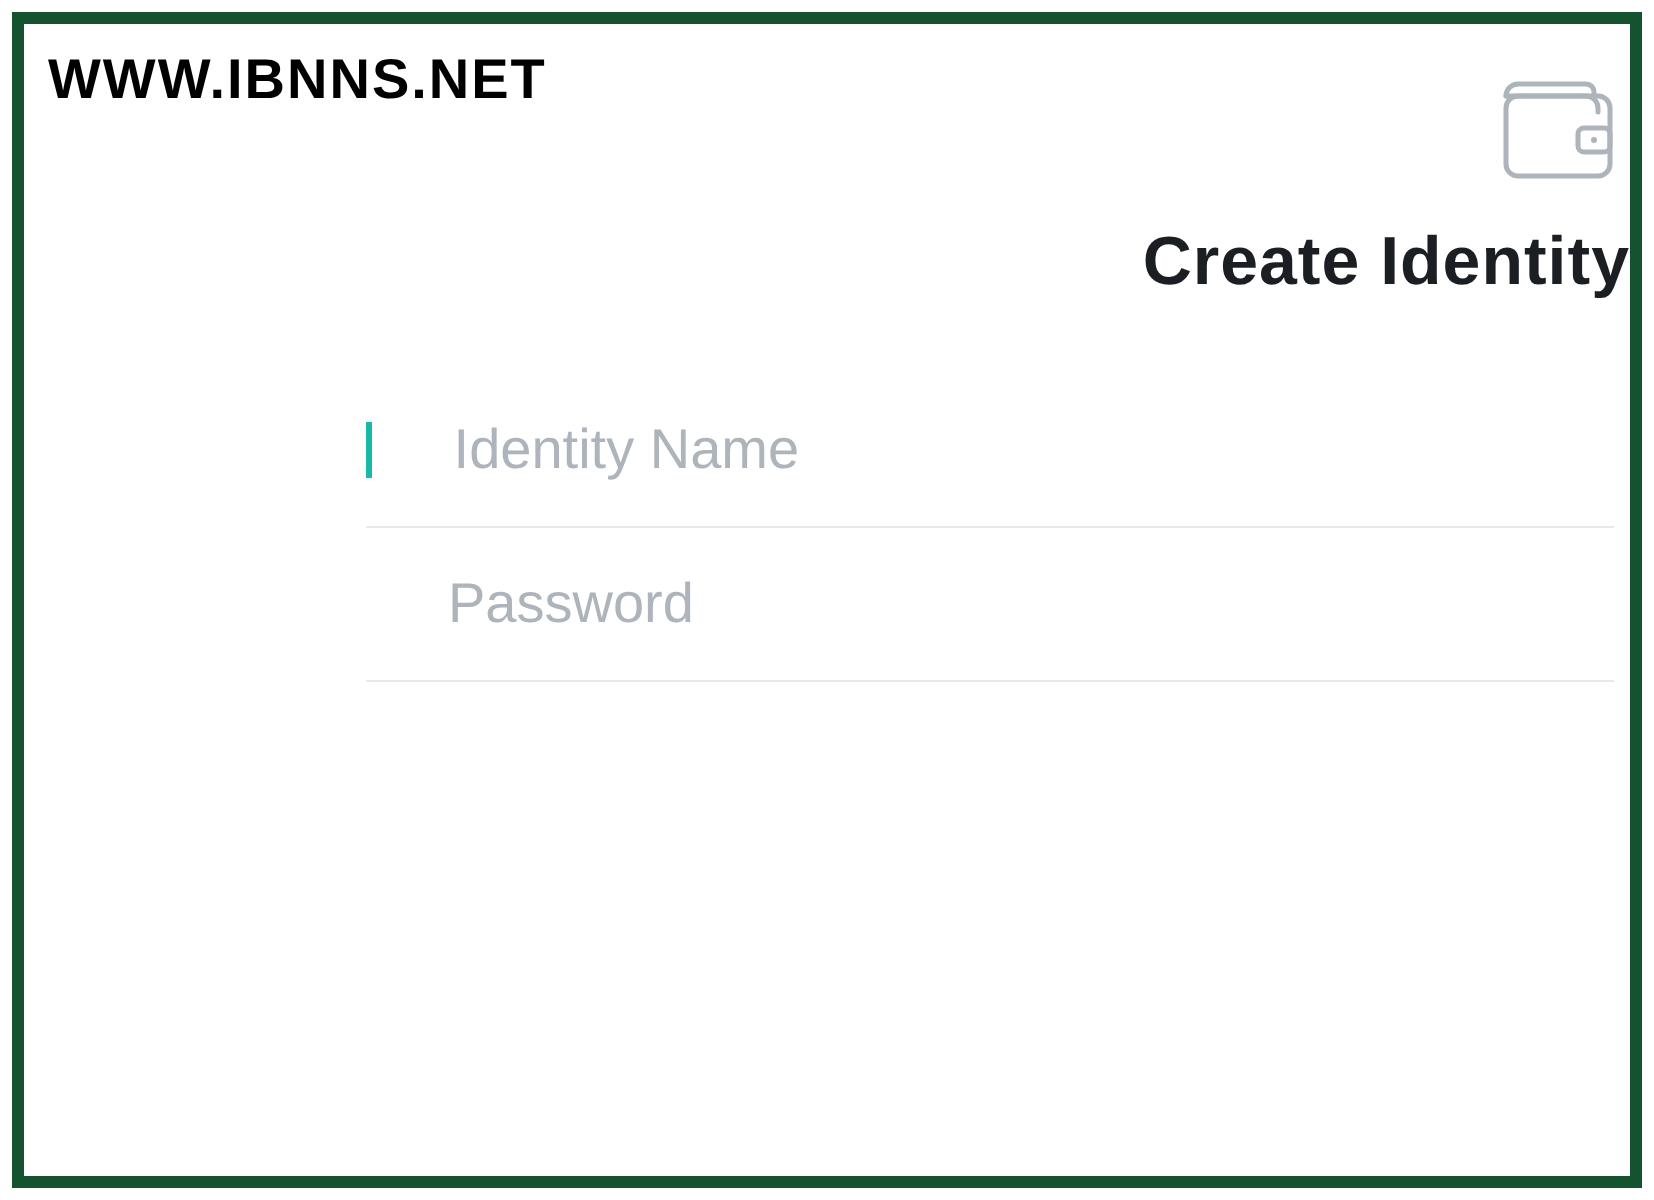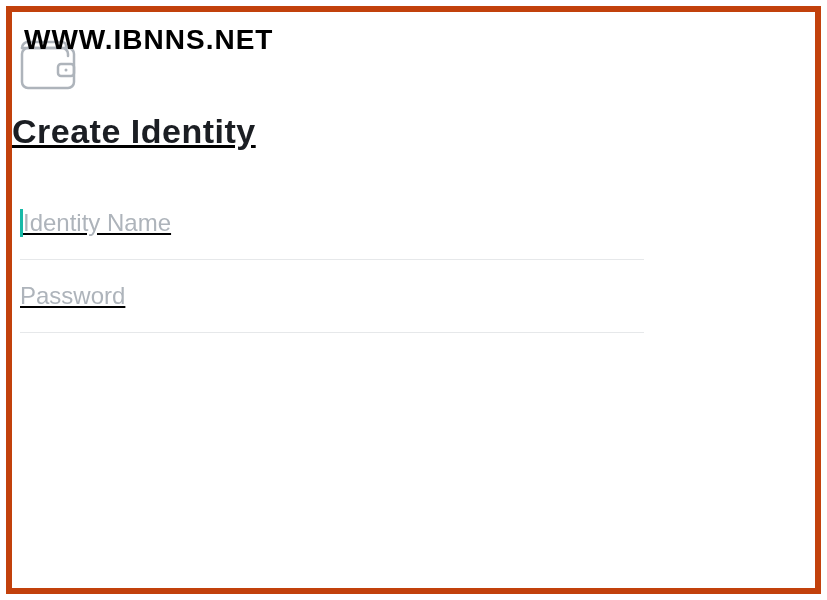--- a/index.html
+++ b/index.html
@@ -10,42 +10,41 @@
     background: #fff;
     position: relative;
     overflow: hidden;
   }
   .frame {
     position: absolute;
     top: 6px;
     left: 6px;
     right: 6px;
     bottom: 6px;
-    border: 6px solid #c2410c;
+    border: 6px solid #14532d;
     background: #fff;
   }
   .watermark {
     position: absolute;
     top: 12px;
     left: 12px;
     font-family: Impact, "Arial Black", sans-serif;
     font-size: 28px;
     font-weight: 900;
     letter-spacing: 1px;
     color: #000;
     z-index: 5;
   }
   .content {
     width: 100%;
     height: 100%;
     display: flex;
     flex-direction: column;
-    align-items: flex-start;
+    align-items: flex-end;
     padding-top: 18px;
-    text-decoration: underline;
   }
   .wallet-icon {
     margin-bottom: 18px;
   }
   .wallet-icon svg { display: block; }
   .title {
     font-size: 34px;
     font-weight: 700;
     color: #1b1e23;
     margin-bottom: 36px;
@@ -68,23 +67,24 @@
     width: 3px;
     height: 28px;
     background: #18b9a7;
     margin-right: 0px;
     vertical-align: middle;
   }
   .field input {
     border: none;
     outline: none;
     width: 100%;
-    font-size: 24px;
+    font-size: 28px;
     color: #222;
     background: transparent;
+    margin-left: 41px;
   }
   .field input::placeholder {
     color: #aeb4bb;
     font-weight: 400;
   }
   .field-first input::placeholder {
     
   }
   .eye-icon {
     color: #b9bdc2;

